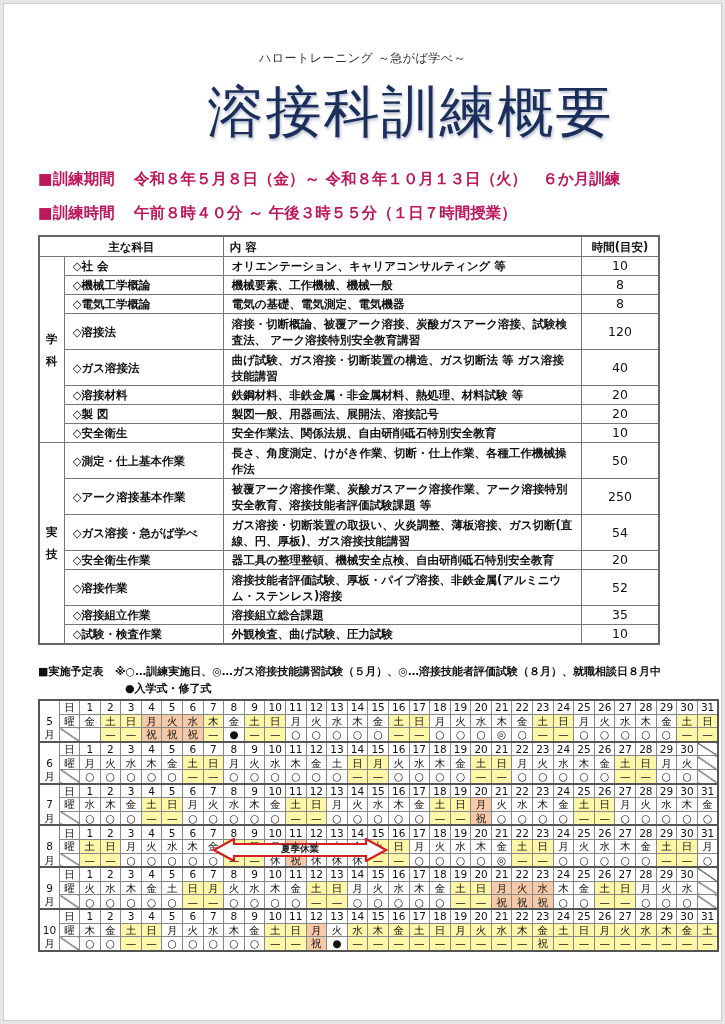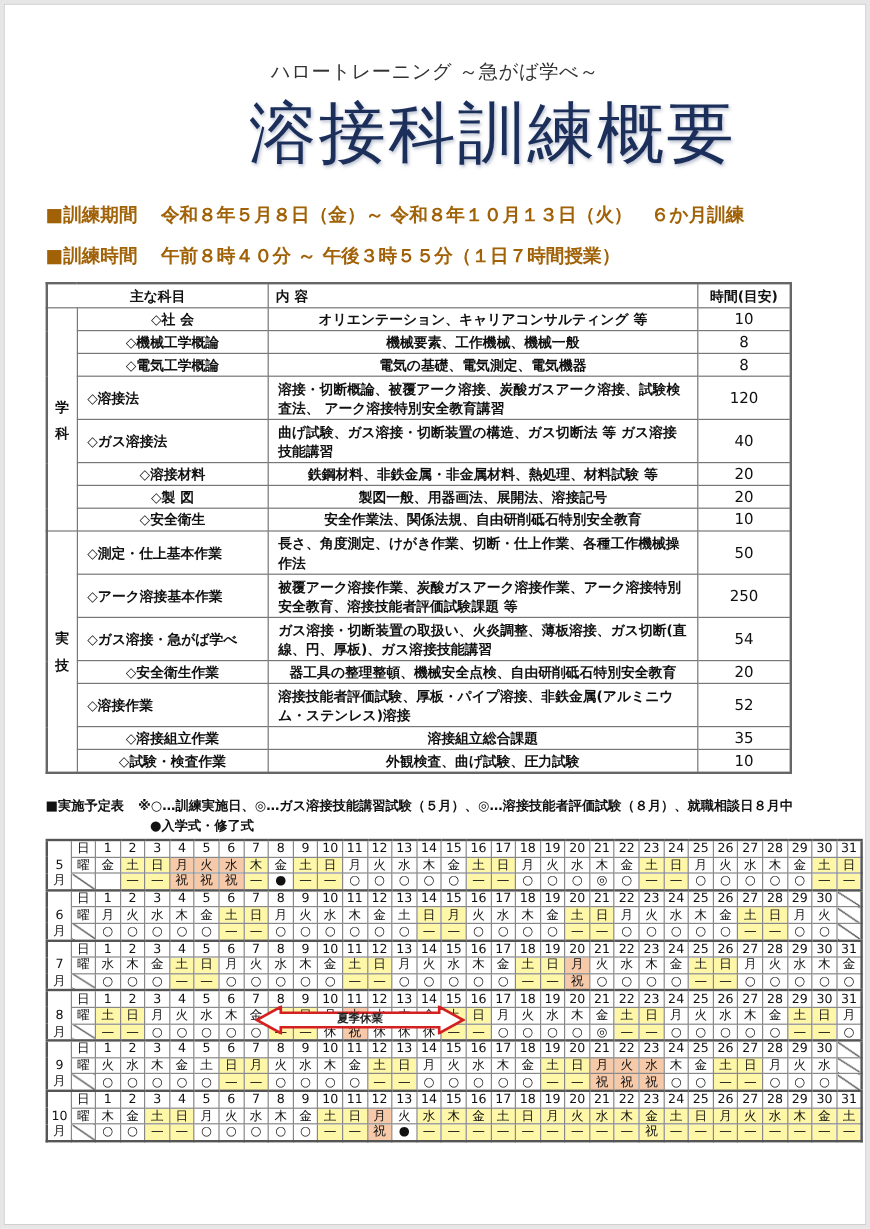--- a/index.html
+++ b/index.html
@@ -7,31 +7,31 @@
     width: 725px; height: 1024px; background: #e6e6e6;
     font-family: "DejaVu Sans", "Liberation Sans", sans-serif;
     color: #111; position: relative; overflow: hidden;
   }
   .page {
     position: absolute; left: 3px; top: 3px; width: 717px; height: 1016px;
     background: #fff; border: 1px solid #d0d0d0;
   }
   .subtitle {
     position: absolute; left: 0; width: 725px; top: 50px; text-align: center;
-    font-size: 16px; color: #333; letter-spacing: 0.5px;
+    font-size: 12px; color: #333; letter-spacing: 0.5px;
   }
   .title {
     position: absolute; left: 0; width: 725px; top: 84px; text-align: center;
     font-size: 56px; color: #1c2f5a; letter-spacing: 2px; font-weight: normal;
     text-shadow: 1px 2px 3px rgba(40,60,110,0.35);
     line-height: 1;
     margin-left: 48px;
   }
   .info-line {
-    position: absolute; left: 38px; font-size: 15.5px; font-weight: bold; color: #a16207;
+    position: absolute; left: 38px; font-size: 15.5px; font-weight: bold; color: #be185d;
     white-space: nowrap;
   }
   .info-line .label { margin-right: 14px; }
   .info-line .v { margin-right: 10px; }
   #period { top: 169px; }
   #hours { top: 203px; }
 
   table.subjects {
     position: absolute; left: 38px; top: 235px; width: 622px;
     border-collapse: collapse; font-size: 11.5px; table-layout: fixed;
@@ -45,21 +45,21 @@
   table.subjects th.h-subject { text-align: center; }
   table.subjects th.h-content { text-align: left; padding-left: 6px; }
   table.subjects th.h-hours { text-align: center; }
   table.subjects td.cat {
     text-align: center; font-weight: bold; width: 18px; padding: 0;
     line-height: 22px;
   }
   table.subjects td.subj { font-weight: bold; }
   table.subjects td.hrs { text-align: center; font-size: 12.5px; }
   table.subjects td.cont { font-weight: bold; }
-  table.subjects tr.r1 td { height: 16px; text-align: center; }
+  table.subjects tr.r1 td { height: 16px; }
   table.subjects tr.r2 td { height: 33px; }
 
   .sched-note {
     position: absolute; left: 38px; top: 664px; font-size: 11px; font-weight: bold;
     white-space: nowrap;
   }
   .sched-note2 {
     position: absolute; left: 125px; top: 681px; font-size: 11px; font-weight: bold;
     white-space: nowrap;
   }

